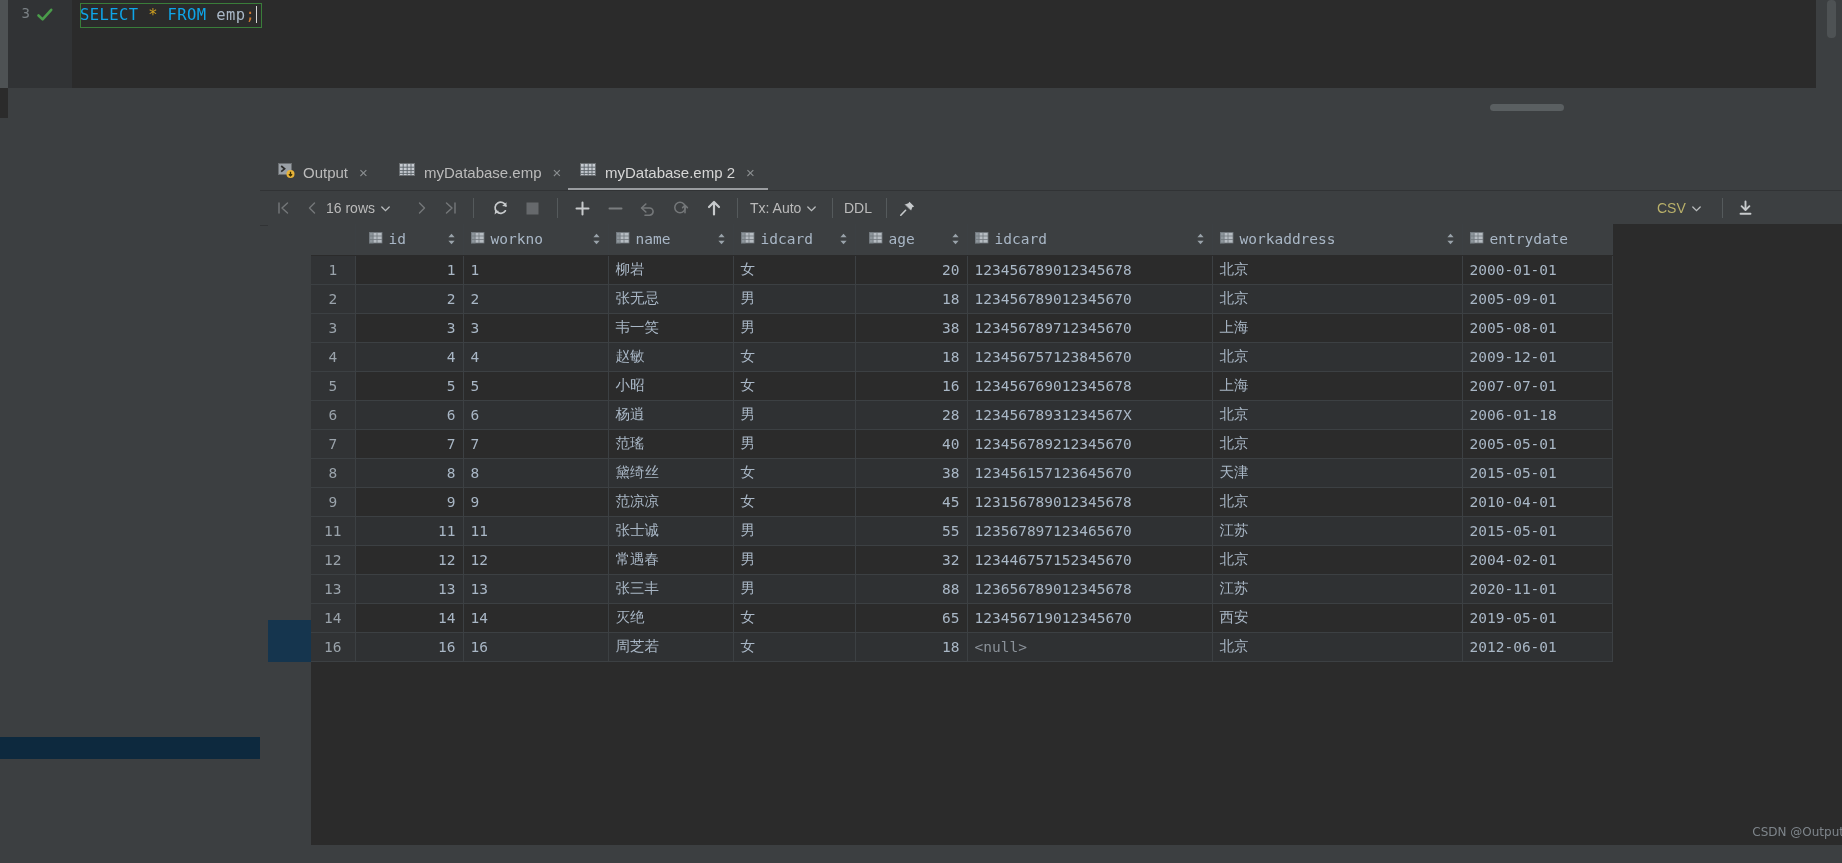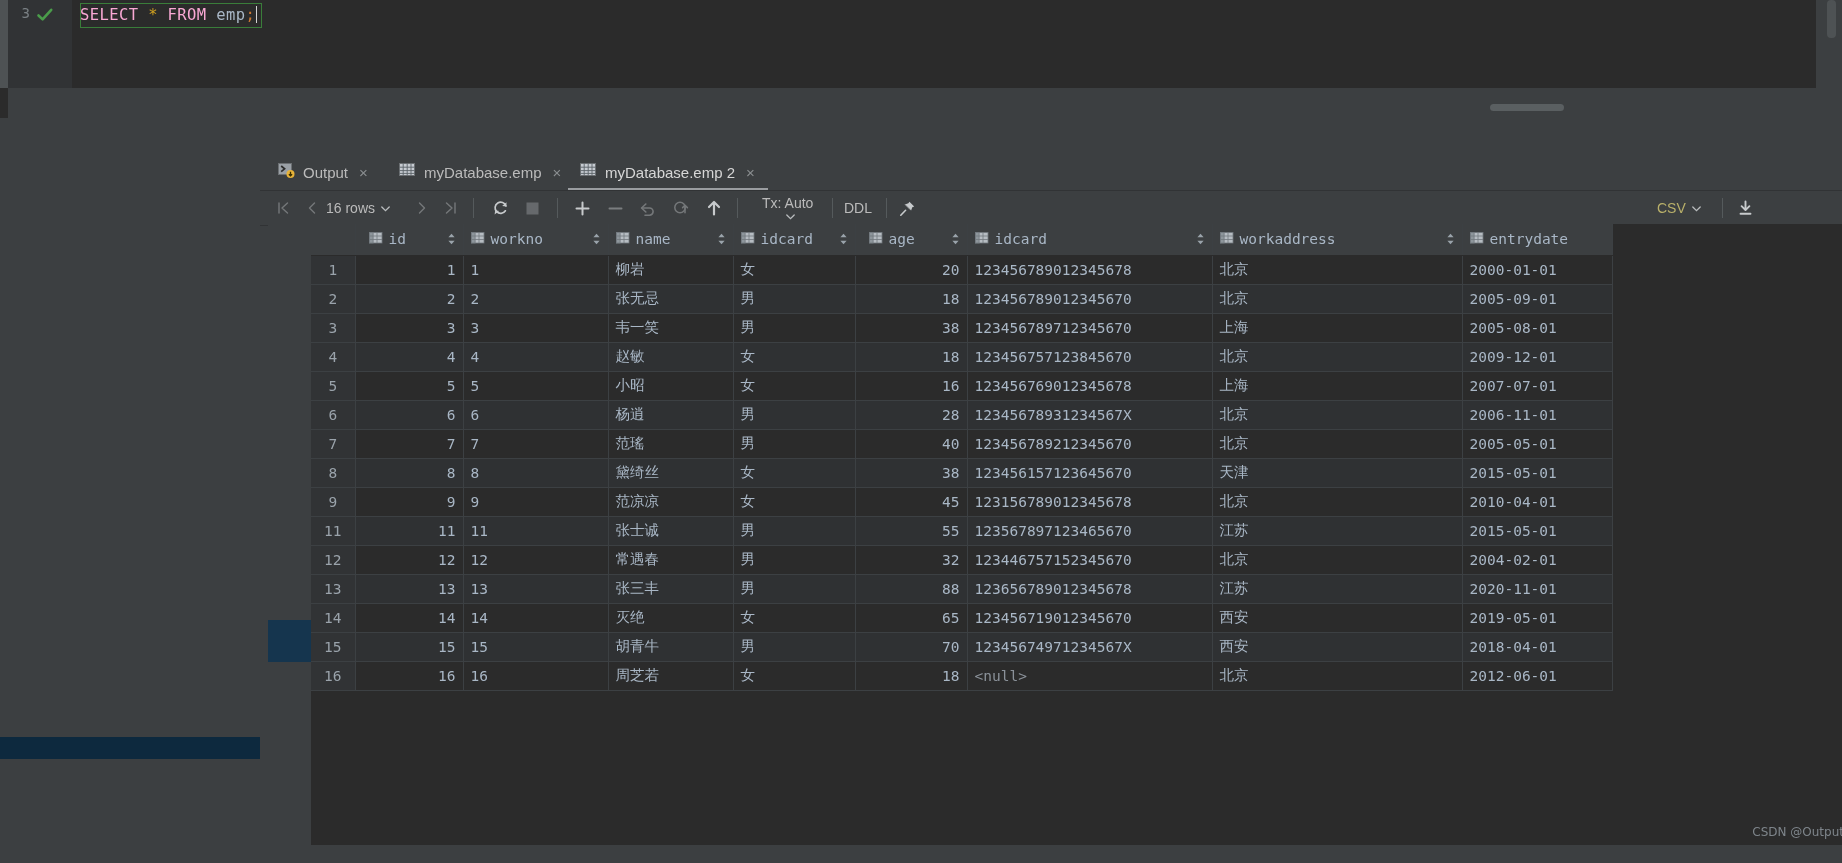--- a/index.html
+++ b/index.html
@@ -16,21 +16,21 @@
   #gutter{position:absolute;left:8px;top:0;width:64px;height:88px;background:#313335;}
   #line-no{position:absolute;left:8px;top:5px;width:22px;text-align:right;
     font-family:"DejaVu Sans Mono",monospace;font-size:14px;color:#7a8084;}
   #check-icon{position:absolute;left:36px;top:6px;width:18px;height:18px;}
   #code-area{position:absolute;left:72px;top:0;right:0;height:88px;background:#2b2b2b;}
   #code-scroll-right{position:absolute;right:0;top:0;width:26px;height:88px;background:#3c3f41;}
   #code-scroll-track{position:absolute;right:6px;top:0;width:9px;height:38px;background:#4e5254;border-radius:4px;}
   #code-line{position:absolute;left:8px;top:6px;
     font-family:"DejaVu Sans Mono",monospace;font-size:15.5px;letter-spacing:0.4px;white-space:pre;}
   #code-box{position:absolute;left:8px;top:3px;height:25px;border:1px solid #3a7d3a;box-sizing:border-box;}
-  .kw{color:#f9a8d4;} .star{color:#d0a020;} .tbl{color:#a9b7c6;margin-top:10px;} .semi{color:#cc7832;}
+  .kw{color:#0ea5e9;} .star{color:#d0a020;} .tbl{color:#a9b7c6;margin-top:10px;} .semi{color:#cc7832;}
   #caret{display:inline-block;width:1px;height:17px;background:#d4d4d4;vertical-align:-3px;margin-left:1px;}
   #editor-bottom{position:absolute;left:0;top:88px;width:1842px;height:30px;background:#3c3f41;}
   #hscroll{position:absolute;left:1490px;top:104px;width:74px;height:7px;background:#5a5f61;border-radius:4px;}
   #edge-sel{position:absolute;left:0;top:88px;width:8px;height:30px;background:#2b2b2b;}
 
   
   #left-panel{position:absolute;left:0;top:118px;width:260px;height:745px;background:#3c3f41;}
   #left-sel1{position:absolute;left:0;top:619px;width:260px;height:22px;background:#0d293e;}
   #gap-top{position:absolute;left:260px;top:118px;width:1582px;height:36px;background:#3c3f41;}
   #vert-div{position:absolute;left:260px;top:154px;width:1px;height:55px;background:#2b2b2b;}
@@ -235,21 +235,21 @@
         </svg>
     </div>
     <div class="tb" style="left:440px;width:28px;">
       <svg width="14" height="16" viewBox="0 0 14 16">
           <path d="M7 14.5 V2.5 M2 7 L7 2 L12 7" stroke="#c7cacc" stroke-width="2.2" fill="none" stroke-linecap="round" stroke-linejoin="round"></path>
         </svg>
     </div>
 
     <div class="tbsep" style="left:477px;"></div>
 
-    <div class="tb" style="left:502px;flex-direction:column;">
+    <div class="tb" style="left:490px;">
       <span class="tbtext">Tx: Auto</span>
       <span class="chev">
         <svg width="9" height="6" viewBox="0 0 9 6">
             <path d="M0.8 1 L4.5 4.7 L8.2 1" stroke="#b9bcbe" stroke-width="1.3" fill="none" stroke-linecap="round"></path>
           </svg>
       </span>
     </div>
 
     <div class="tbsep" style="left:572px;"></div>
 
@@ -489,21 +489,21 @@
           </tr>
           <tr>
             <td class="rownum">6</td>
             <td class="num ">6</td>
             <td class="">6</td>
             <td class="">杨逍</td>
             <td class="">男</td>
             <td class="num ">28</td>
             <td class="">12345678931234567X</td>
             <td class="">北京</td>
-            <td class="">2006-11-01</td>
+            <td class="">2006-01-18</td>
           </tr>
           <tr>
             <td class="rownum">7</td>
             <td class="num ">7</td>
             <td class="">7</td>
             <td class="">范瑤</td>
             <td class="">男</td>
             <td class="num ">40</td>
             <td class="">123456789212345670</td>
             <td class="">北京</td>
@@ -569,31 +569,20 @@
             <td class="num ">14</td>
             <td class="">14</td>
             <td class="">灭绝</td>
             <td class="">女</td>
             <td class="num ">65</td>
             <td class="">123456719012345670</td>
             <td class="">西安</td>
             <td class="">2019-05-01</td>
           </tr>
           <tr>
-            <td class="rownum">15</td>
-            <td class="num ">15</td>
-            <td class="">15</td>
-            <td class="">胡青牛</td>
-            <td class="">男</td>
-            <td class="num ">70</td>
-            <td class="">12345674971234567X</td>
-            <td class="">西安</td>
-            <td class="">2018-04-01</td>
-          </tr>
-          <tr>
             <td class="rownum">16</td>
             <td class="num ">16</td>
             <td class="">16</td>
             <td class="">周芝若</td>
             <td class="">女</td>
             <td class="num ">18</td>
             <td class="nullv">&lt;null&gt;</td>
             <td class="">北京</td>
             <td class="">2012-06-01</td>
           </tr>

